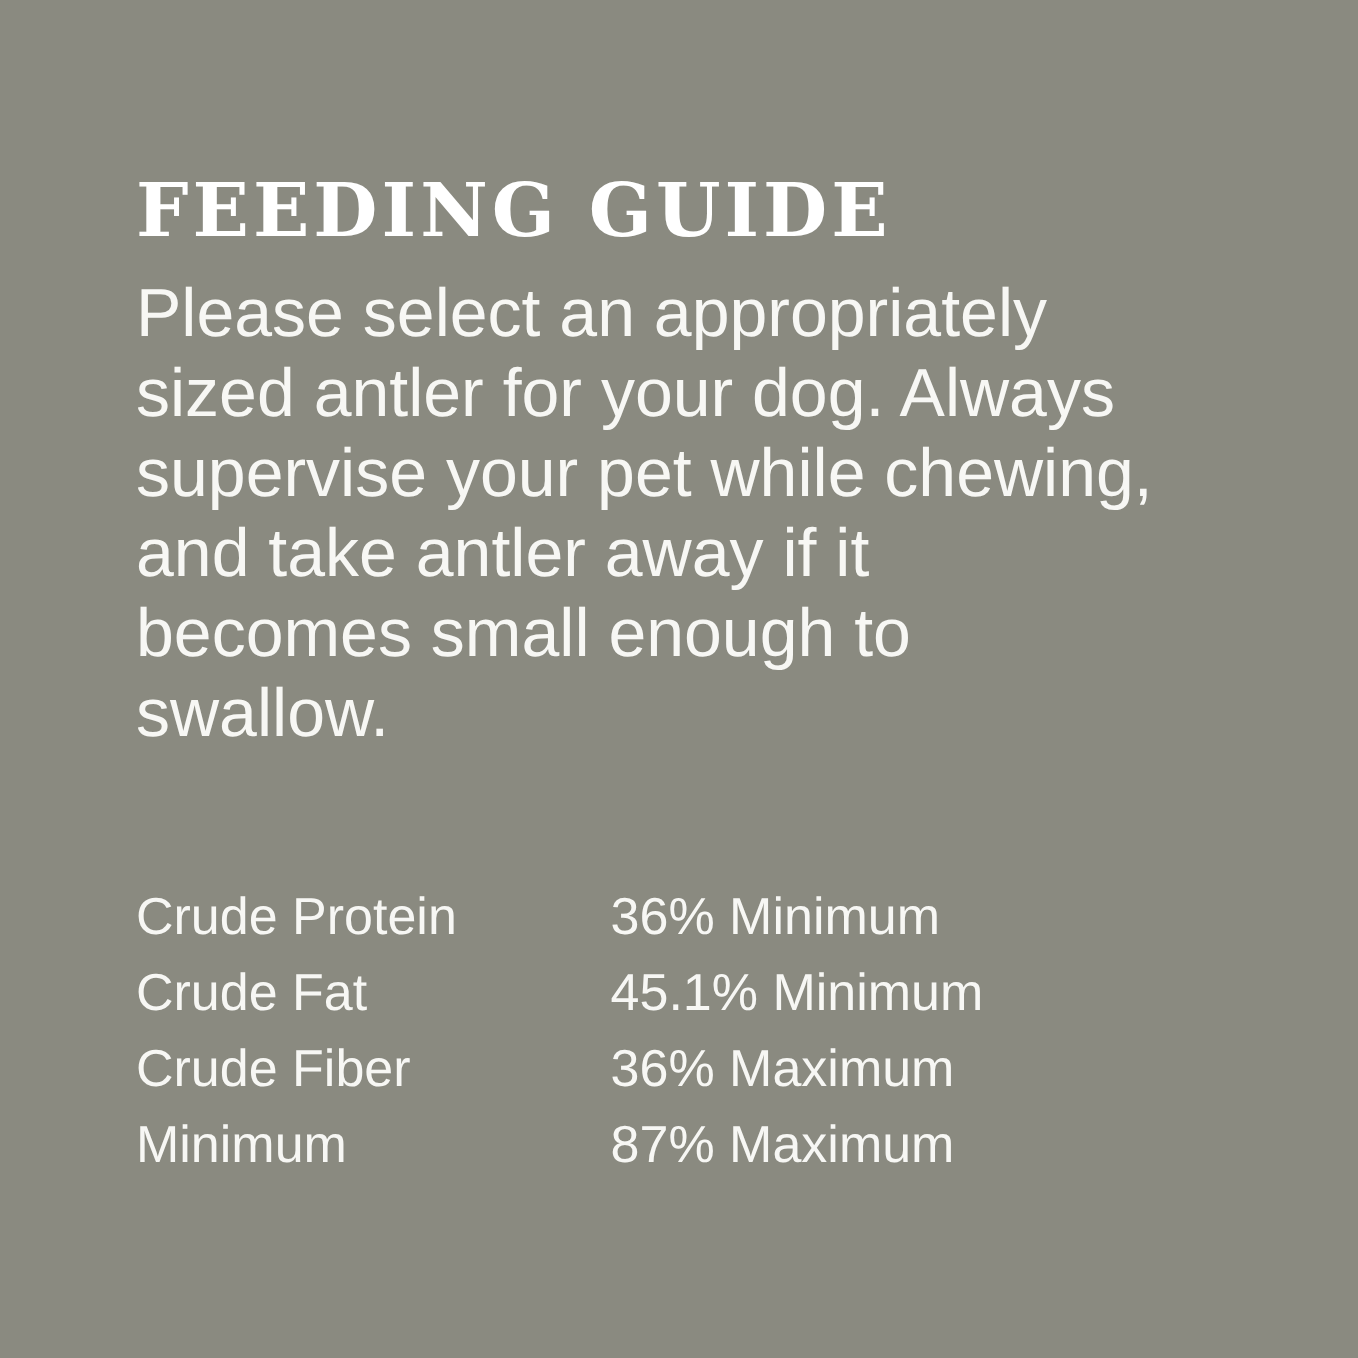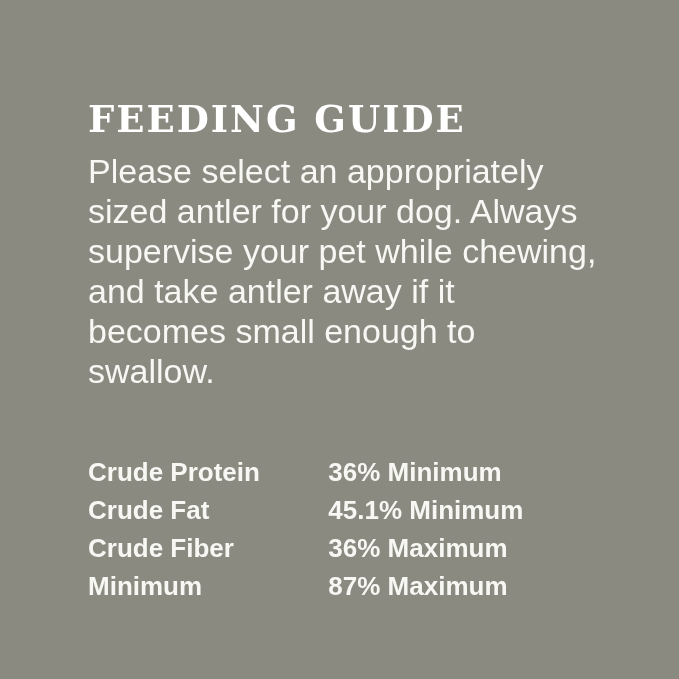--- a/index.html
+++ b/index.html
@@ -16,24 +16,23 @@
   }
   .page {
     position: relative;
     width: 679px;
     height: 679px;
     background: #8a8a80;
     box-sizing: border-box;
   }
   .content {
     position: absolute;
-    left: 88px;
+    left: 68px;
     top: 86px;
     width: 520px;
-    margin-top: 14px;
   }
   .section-heading {
     font-family: "DejaVu Serif", serif;
     font-weight: bold;
     color: #ffffff;
     letter-spacing: 1px;
     margin: 0;
     line-height: 1.05;
     text-transform: uppercase;
   }
@@ -58,21 +57,21 @@
   }
   .analysis-table {
     margin-top: 10px;
     width: 513px;
     border-collapse: collapse;
   }
   .analysis-table td {
     font-size: 26px;
     line-height: 38px;
     color: #f7f7f4;
-    font-weight: 700;
+    font-weight: 400;
     padding: 0;
     vertical-align: top;
     white-space: nowrap;
   }
   .analysis-table td.nutrient {
     text-align: left;
   }
   .analysis-table td.amount {
     text-align: left;
   }

